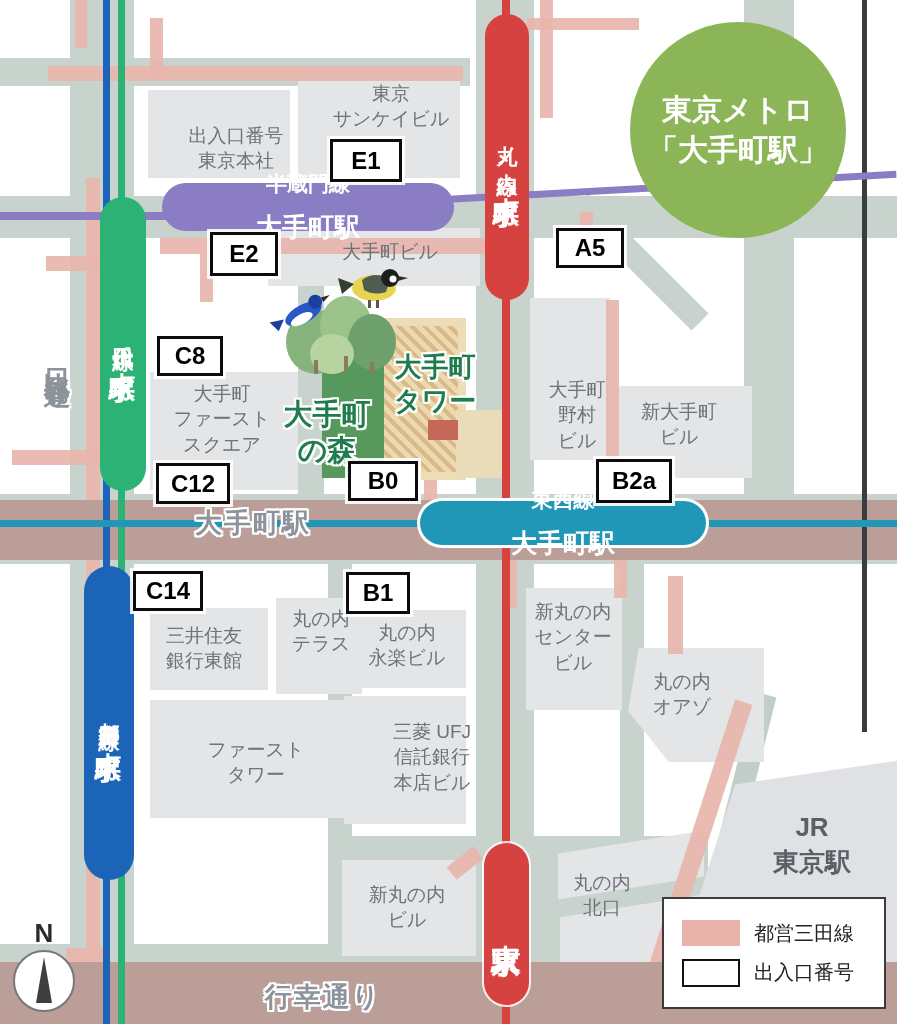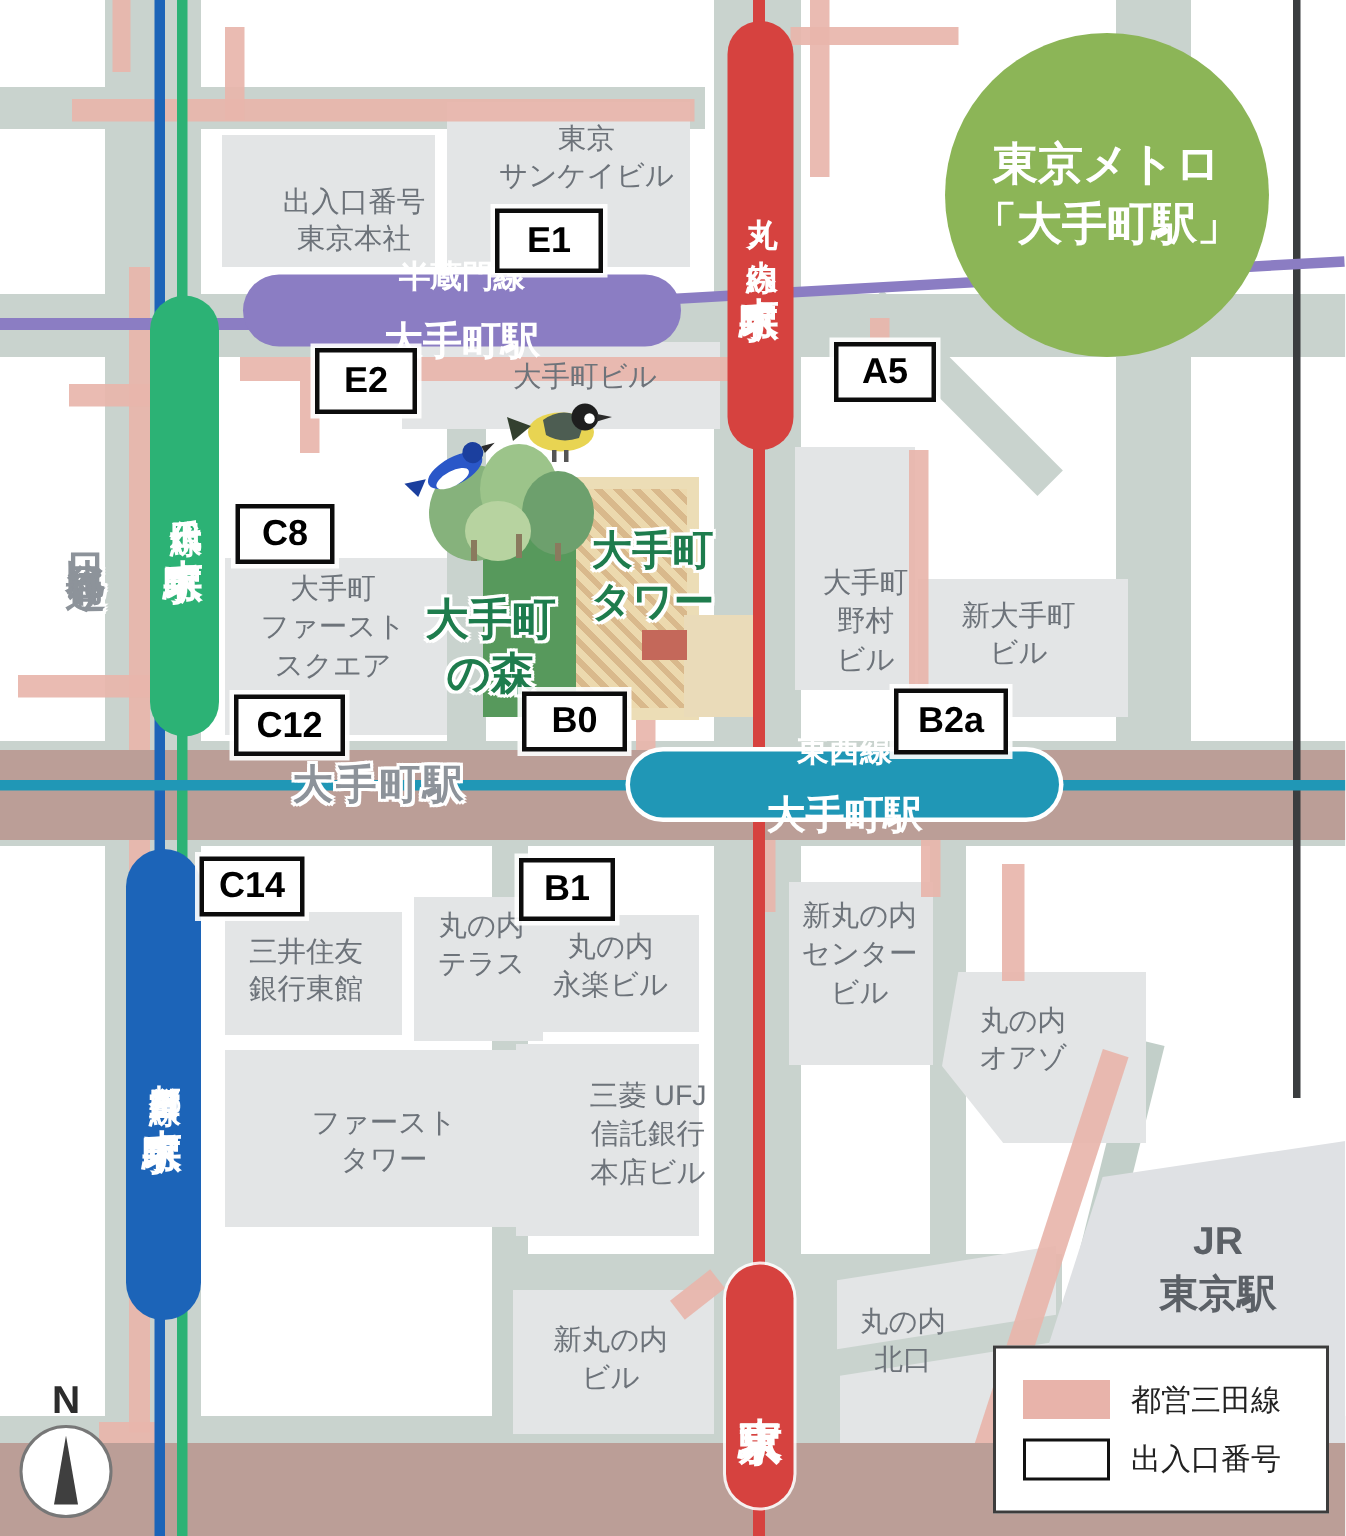--- a/index.html
+++ b/index.html
@@ -164,20 +164,21 @@
     <span class="st v-text" style="font-size:29px">東京駅</span>
   </div>
 
   <div class="abs badge" style="left:630px;top:22px;width:216px;height:216px">
     <span class="b1">東京メトロ</span>
     <span class="b1">「大手町駅」</span>
   </div>
 
   <div class="abs street v" style="left:57px;top:372px">日比谷通り</div>
   <div class="abs street" style="left:253px;top:523px">大手町駅</div>
+  <div class="abs street" style="left:323px;top:997px">行幸通り</div>
 
   <div class="abs greenlbl" style="left:435px;top:385px">
     <span>大手町</span>
     <span>タワー</span>
   </div>
   <div class="abs greenlbl" style="left:327px;top:432px;font-size:29px">
     <span>大手町</span>
     <span>の森</span>
   </div>
 

